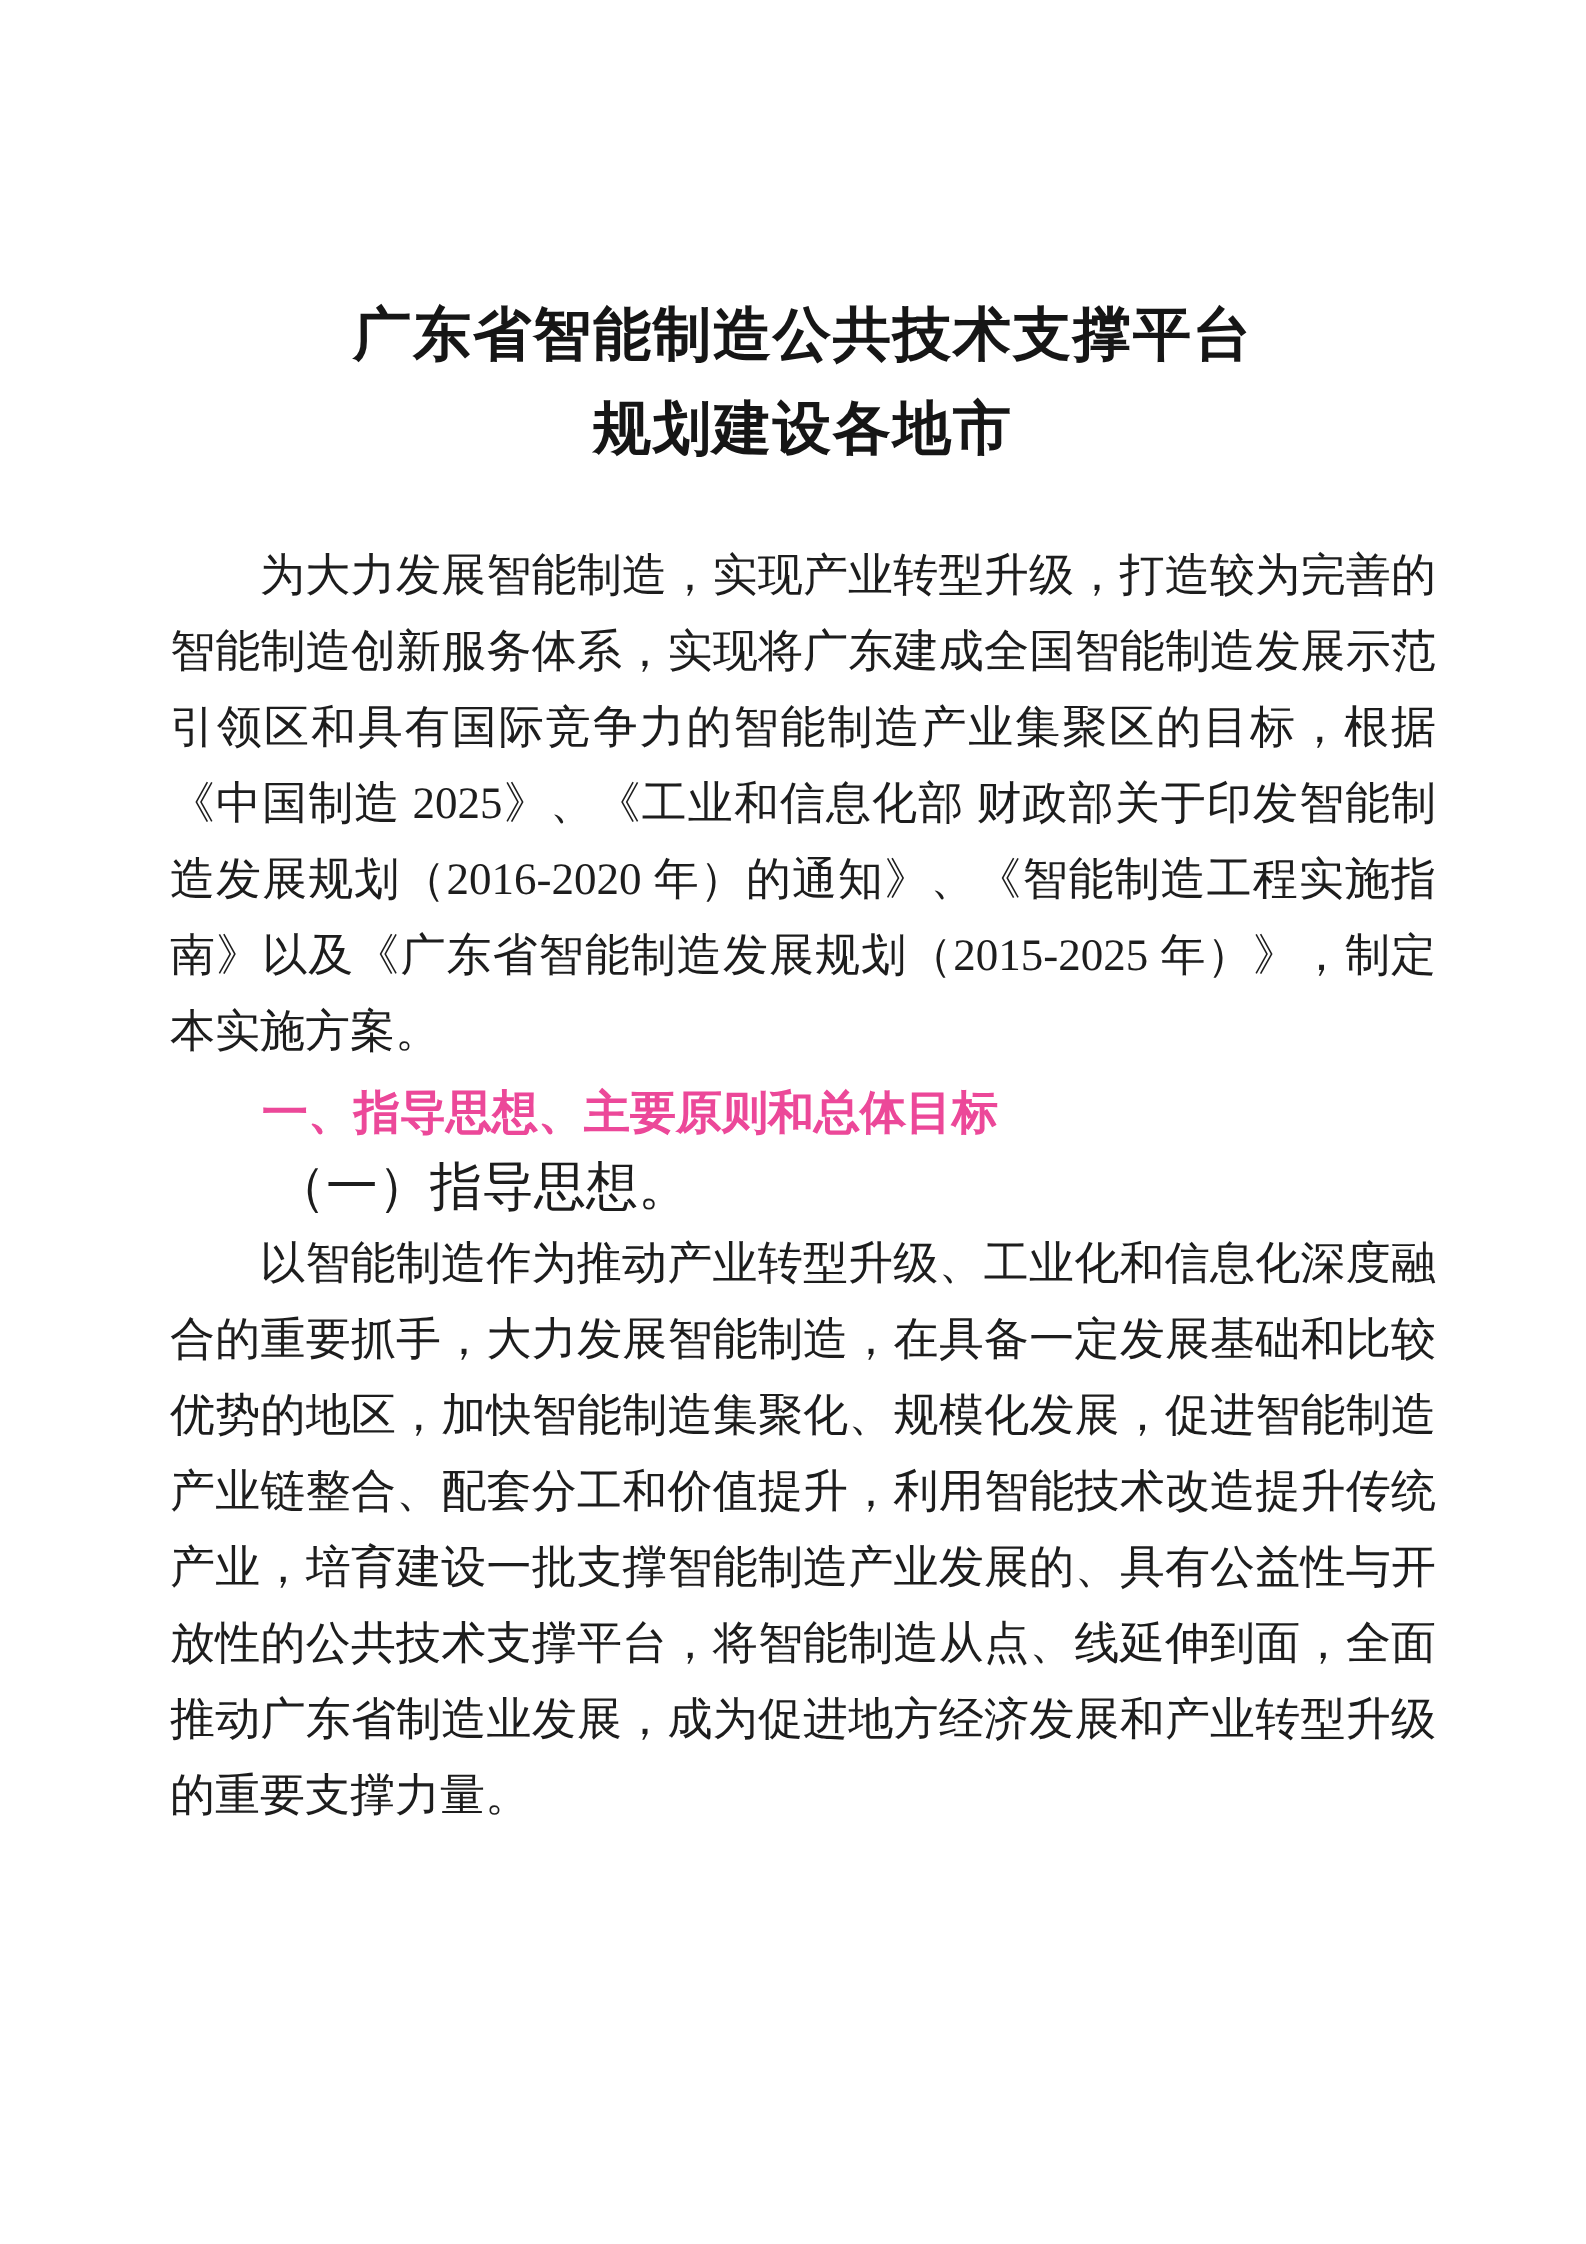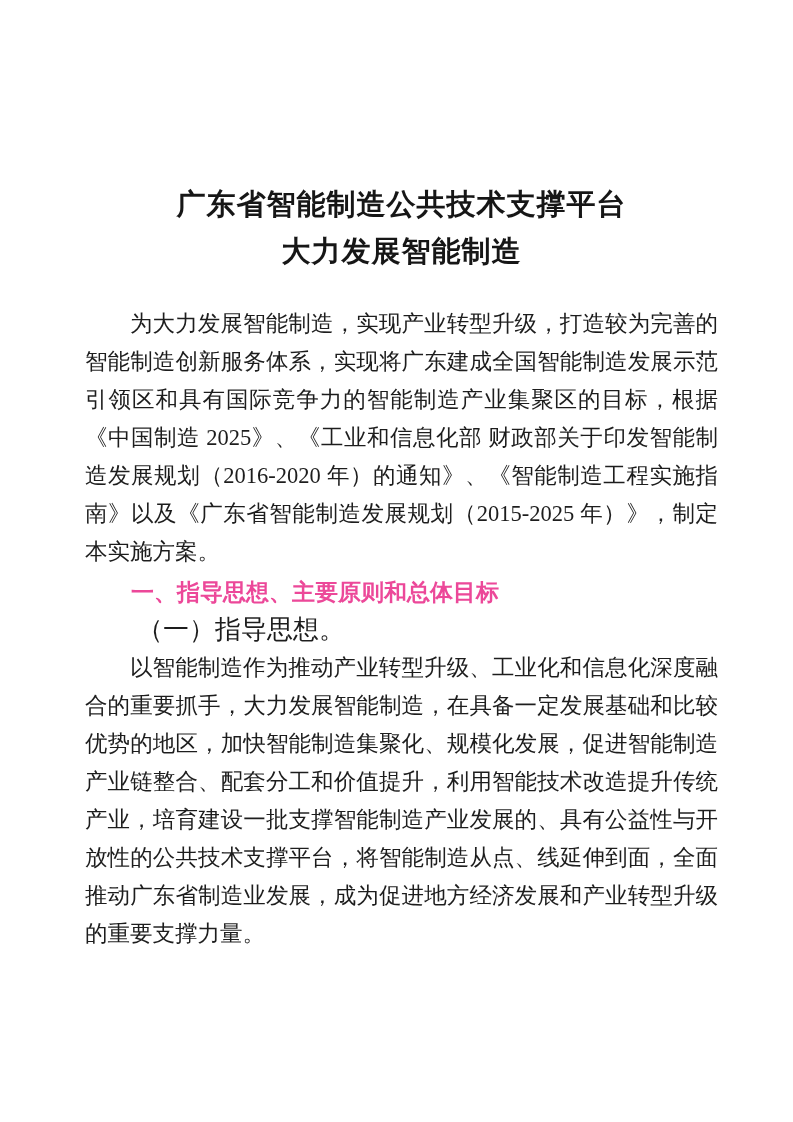--- a/index.html
+++ b/index.html
@@ -8,21 +8,20 @@
     background: #ffffff;
   }
   .page {
     position: relative;
     width: 793px;
     height: 980px;
     background: #ffffff;
     overflow: hidden;
     font-family: "Liberation Serif", serif;
     color: #1d1d1d;
-    margin-top: 36px;
   }
   .content {
     margin-left: 85px;
     width: 633px;
   }
   .doc-title {
     padding-top: 126px;
     text-align: center;
     font-family: "Liberation Sans", sans-serif;
     font-weight: bold;
@@ -93,21 +92,21 @@
   }
 </style>
 </head>
 <body>
 
 <div class="page">
   <div class="content">
 
     <h1 class="doc-title">
       <span class="t-line">广东省智能制造公共技术支撑平台</span>
-      <span class="t-line">大力发展智能制造</span>
+      <span class="t-line">规划建设各地市</span>
     </h1>
 
     <p class="body-para intro">为大力发展智能制造，实现产业转型升级，打造较为完善的智能制造创新服务体系，实现将广东建成全国智能制造发展示范引领区和具有国际竞争力的智能制造产业集聚区的目标，根据《中国制造 2025》、《工业和信息化部 财政部关于印发智能制造发展规划（2016-2020 年）的通知》、《智能制造工程实施指南》以及《广东省智能制造发展规划（2015-2025 年）》，制定本实施方案。</p>
 
     <h2 class="section-heading">一、指导思想、主要原则和总体目标</h2>
 
     <p class="sub-heading">（一）指导思想。</p>
 
     <p class="body-para">以智能制造作为推动产业转型升级、工业化和信息化深度融合的重要抓手，大力发展智能制造，在具备一定发展基础和比较优势的地区，加快智能制造集聚化、规模化发展，促进智能制造产业链整合、配套分工和价值提升，利用智能技术改造提升传统产业，培育建设一批支撑智能制造产业发展的、具有公益性与开放性的公共技术支撑平台，将智能制造从点、线延伸到面，全面推动广东省制造业发展，成为促进地方经济发展和产业转型升级的重要支撑力量。</p>
 

